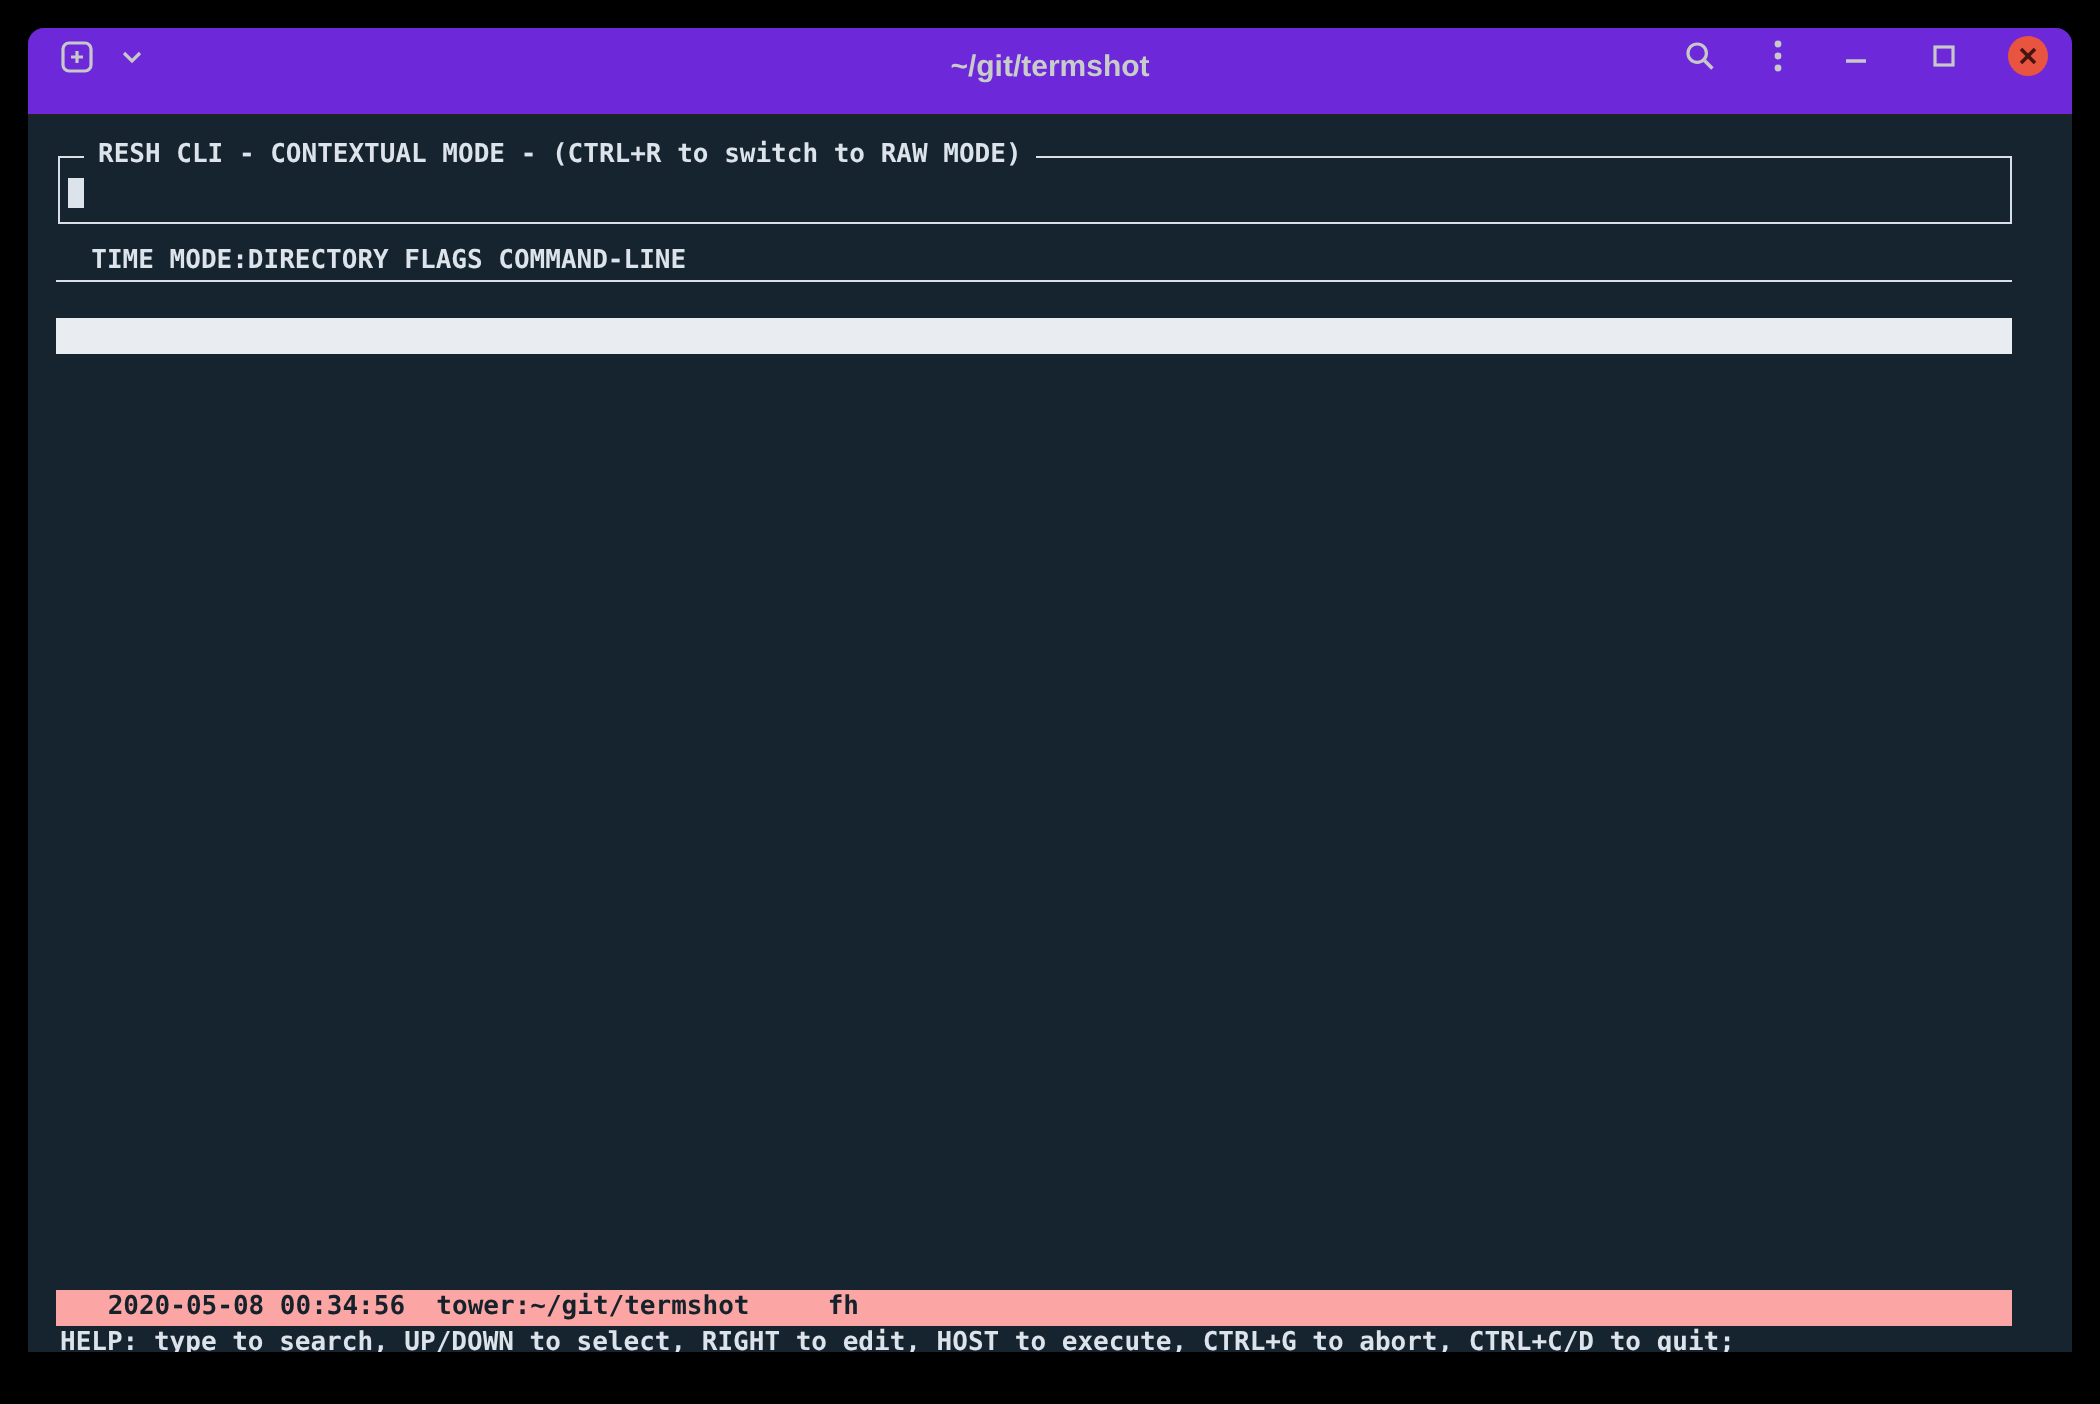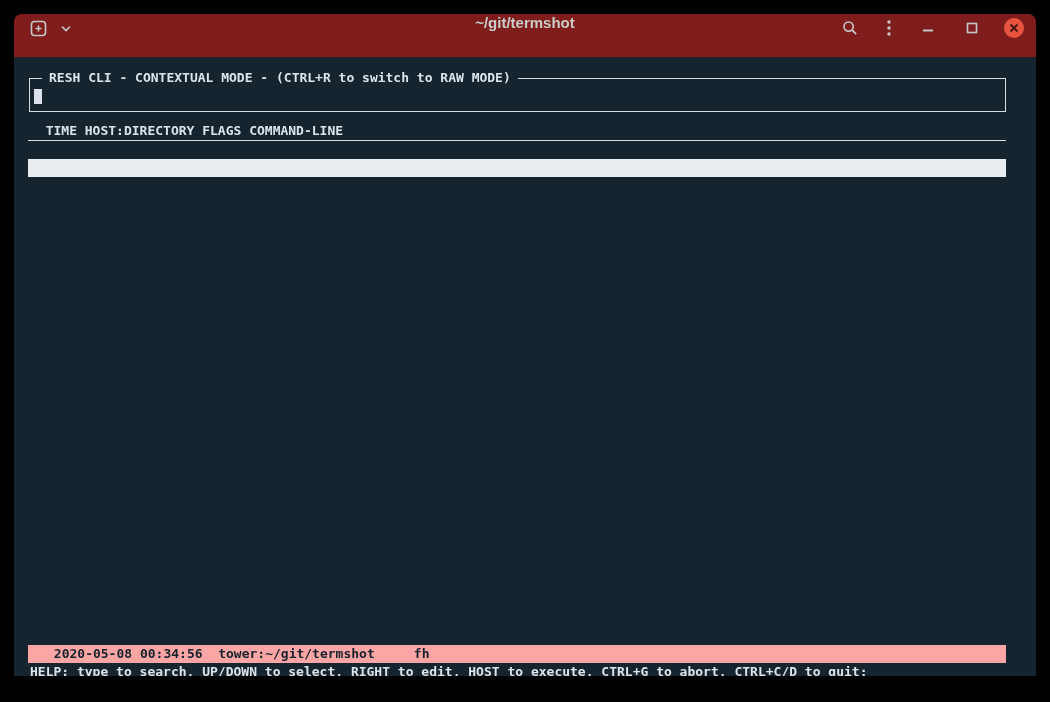--- a/index.html
+++ b/index.html
@@ -7,22 +7,22 @@
 
   .page { position: relative; width: 1050px; height: 702px; background: #000; }
 
   .window {
     position: absolute; left: 14px; top: 14px; width: 1022px; height: 662px;
     background: #16242f; border-radius: 8px 8px 0 0; overflow: hidden;
   }
 
   
   .titlebar {
-    height: 44px; background: #7f1d1d; border-bottom: 1px solid #232323;
-    display: flex; align-items: flex-start; position: relative; padding: 0 12px;
+    height: 44px; background: #6d28d9; border-bottom: 1px solid #232323;
+    display: flex; align-items: flex-end; position: relative; padding: 15px 12px;
     font-family: "Liberation Sans", sans-serif;
   }
   .tb-left { display: flex; align-items: center; gap: 9px; }
   .tb-title {
     position: absolute; left: 0; right: 0; text-align: center;
     color: #c9cdc9; font-size: 15px; font-weight: bold; pointer-events: none;
   }
   .tb-right { margin-left: auto; display: flex; align-items: center; gap: 20px; }
   .tb-btn {
     background: none; border: none; width: 24px; height: 28px;
@@ -137,21 +137,21 @@
       </div>
     </div>
 
     <div class="terminal">
 
       <div class="resh-box">
         <span class="resh-title">RESH CLI - CONTEXTUAL MODE - (CTRL+R to switch to RAW MODE)</span>
         <span class="cursor"></span>
       </div>
 
-      <span class="hdr w">  TIME HOST:DIRECTORY FLAGS COMMAND-LINE</span>
+      <span class="hdr w">  TIME MODE:DIRECTORY FLAGS COMMAND-LINE</span>
 
       <div class="rows">
   <div class="row w">
     
     
     
     
   </div>
 
   <div class="row w selected">

